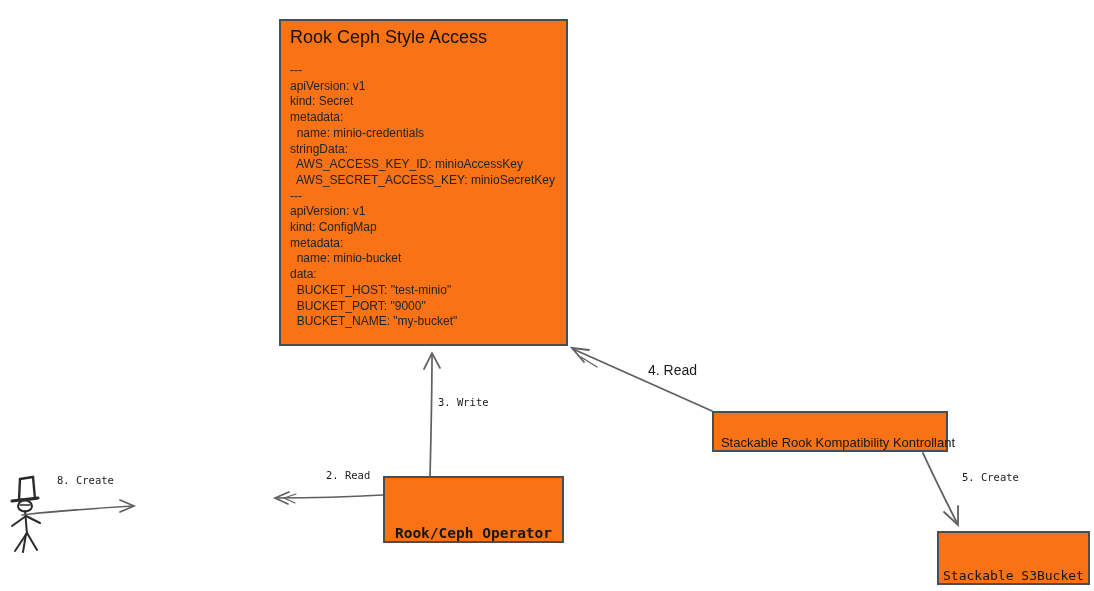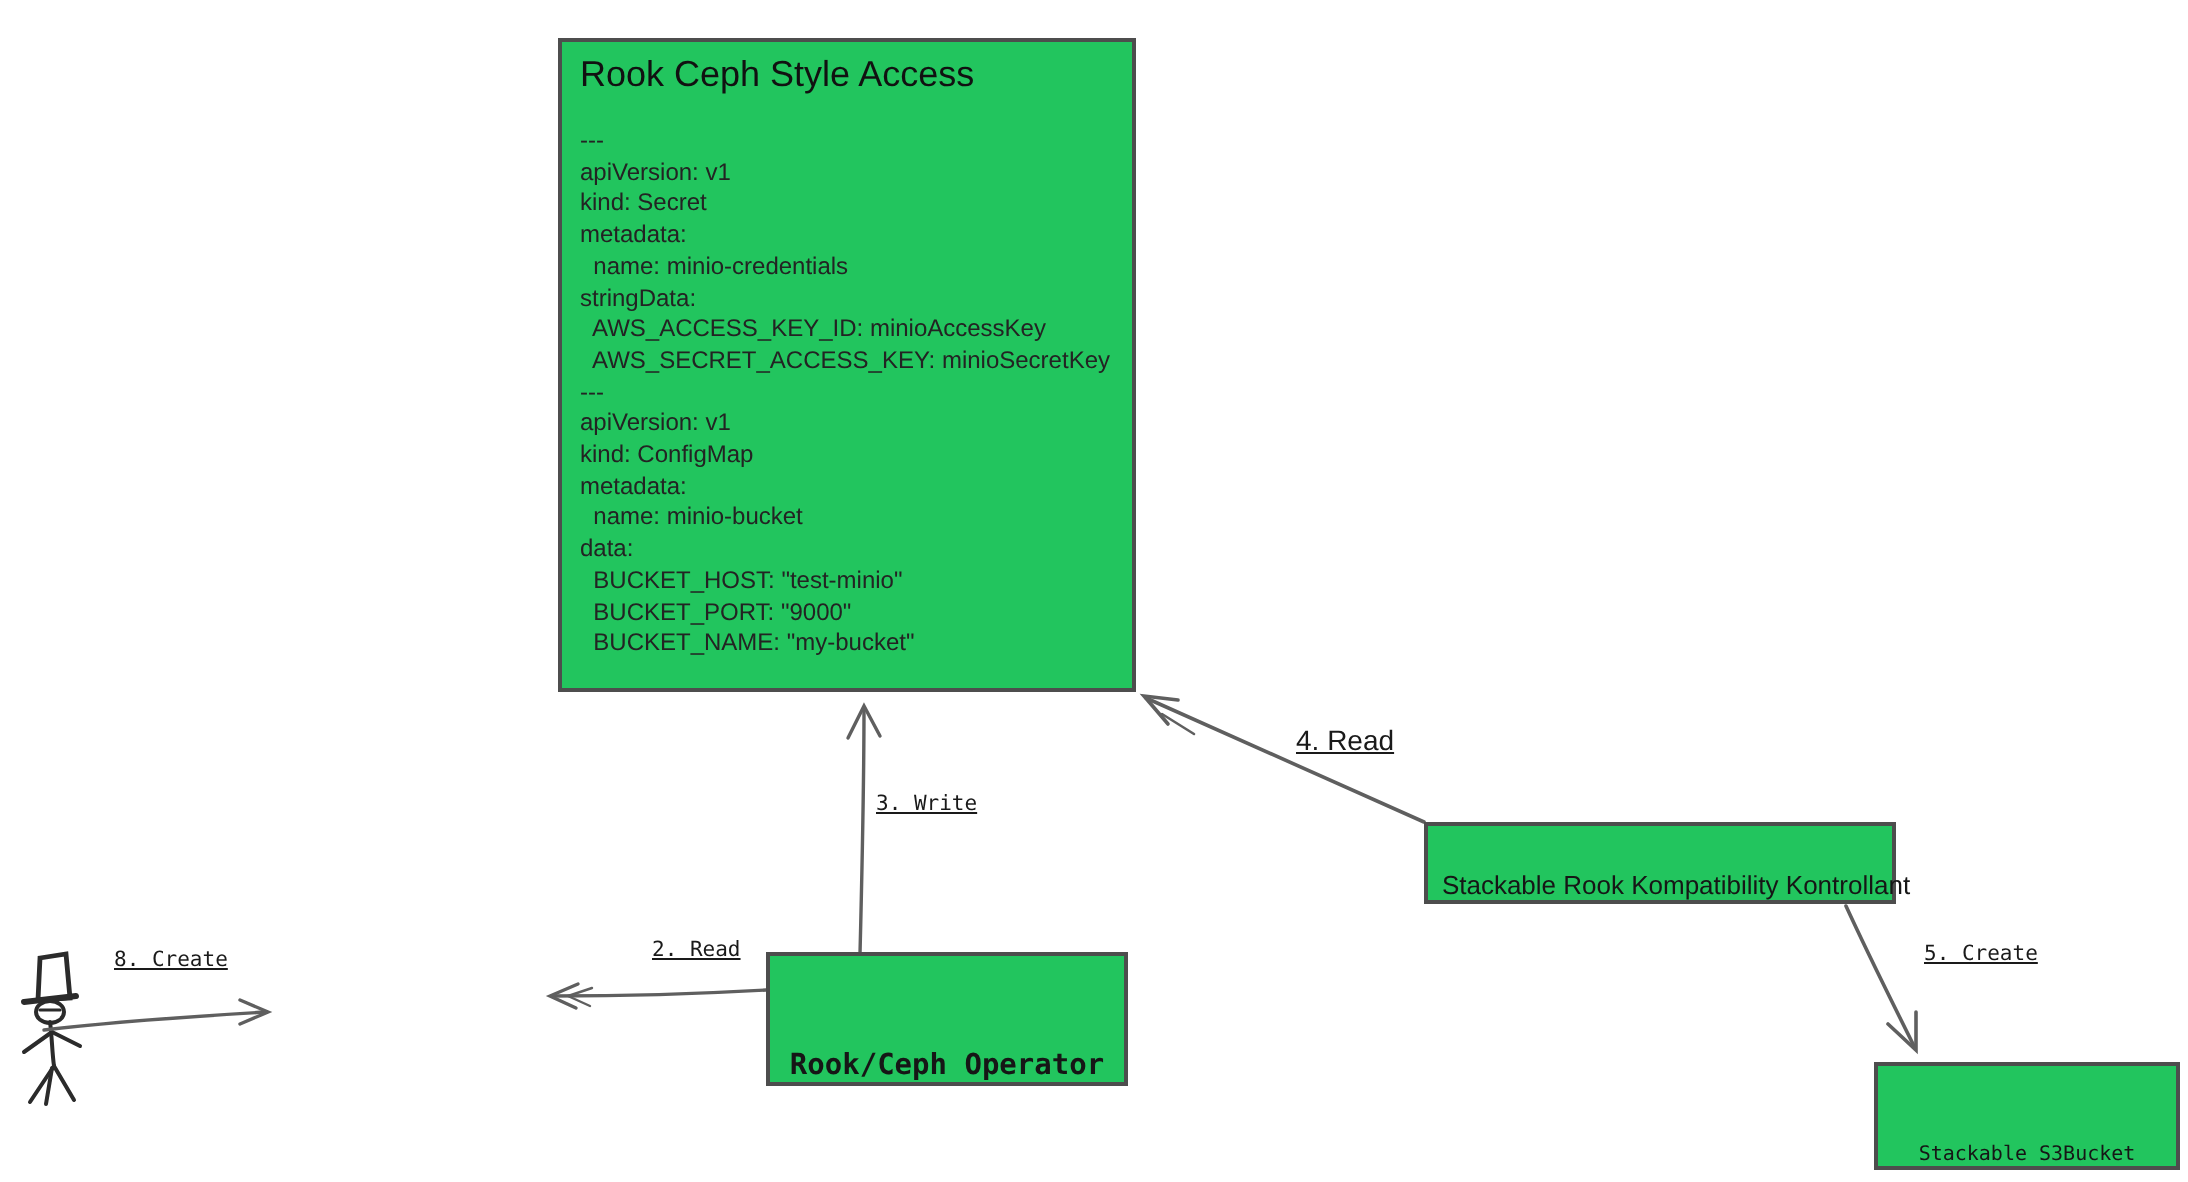--- a/index.html
+++ b/index.html
@@ -14,21 +14,21 @@
   }
   .wires {
     position: absolute;
     left: 0; top: 0;
     width: 1094px; height: 591px;
   }
   .box {
     position: absolute;
     box-sizing: border-box;
     border: 2px solid #4d4d4d;
-    background: #22c55e;
+    background: #f97316;
   }
   .spec-box { left: 279px; top: 19px; width: 289px; height: 327px; }
   .spec-title {
     position: absolute;
     left: 9px; top: 6px;
     font-size: 18px;
     color: #111111;
     white-space: nowrap;
   }
   .yaml {
@@ -47,28 +47,27 @@
     justify-content: center;
     text-align: center;
     font-family: "DejaVu Sans Mono", monospace;
     color: #161616;
   }
   .node-obc      { left: 142px; top: 458px; width: 128px; height: 67px; font-size: 13px; font-weight: 700; line-height: 17px; white-space: pre-line; }
   .node-operator { left: 383px; top: 476px; width: 181px; height: 67px; font-size: 14.5px; font-weight: 700; }
   .node-srkk     { left: 712px; top: 411px; width: 236px; height: 41px;
                    font-family: "Liberation Sans", sans-serif; font-size: 13px; font-weight: 400;
                    padding-left: 16px; white-space: nowrap; }
-  .node-s3       { left: 937px; top: 531px; width: 153px; height: 54px; font-size: 10px; font-weight: 400; }
+  .node-s3       { left: 937px; top: 531px; width: 153px; height: 54px; font-size: 13px; font-weight: 400; }
   .edge-label {
     position: absolute;
     font-family: "DejaVu Sans Mono", monospace;
     font-size: 10.5px;
     color: #1a1a1a;
     white-space: nowrap;
-    text-decoration: underline;
   }
   .edge-label-1 { left: 57px;  top: 474px; }
   .edge-label-2 { left: 307px; top: 469px; margin-left: 19px; }
   .edge-label-3 { left: 438px; top: 396px; }
   .edge-label-4 { left: 648px; top: 362px; font-family: "Liberation Sans", sans-serif; font-size: 14px; }
   .edge-label-5 { left: 962px; top: 471px; }
 </style>
 </head>
 <body>
 

